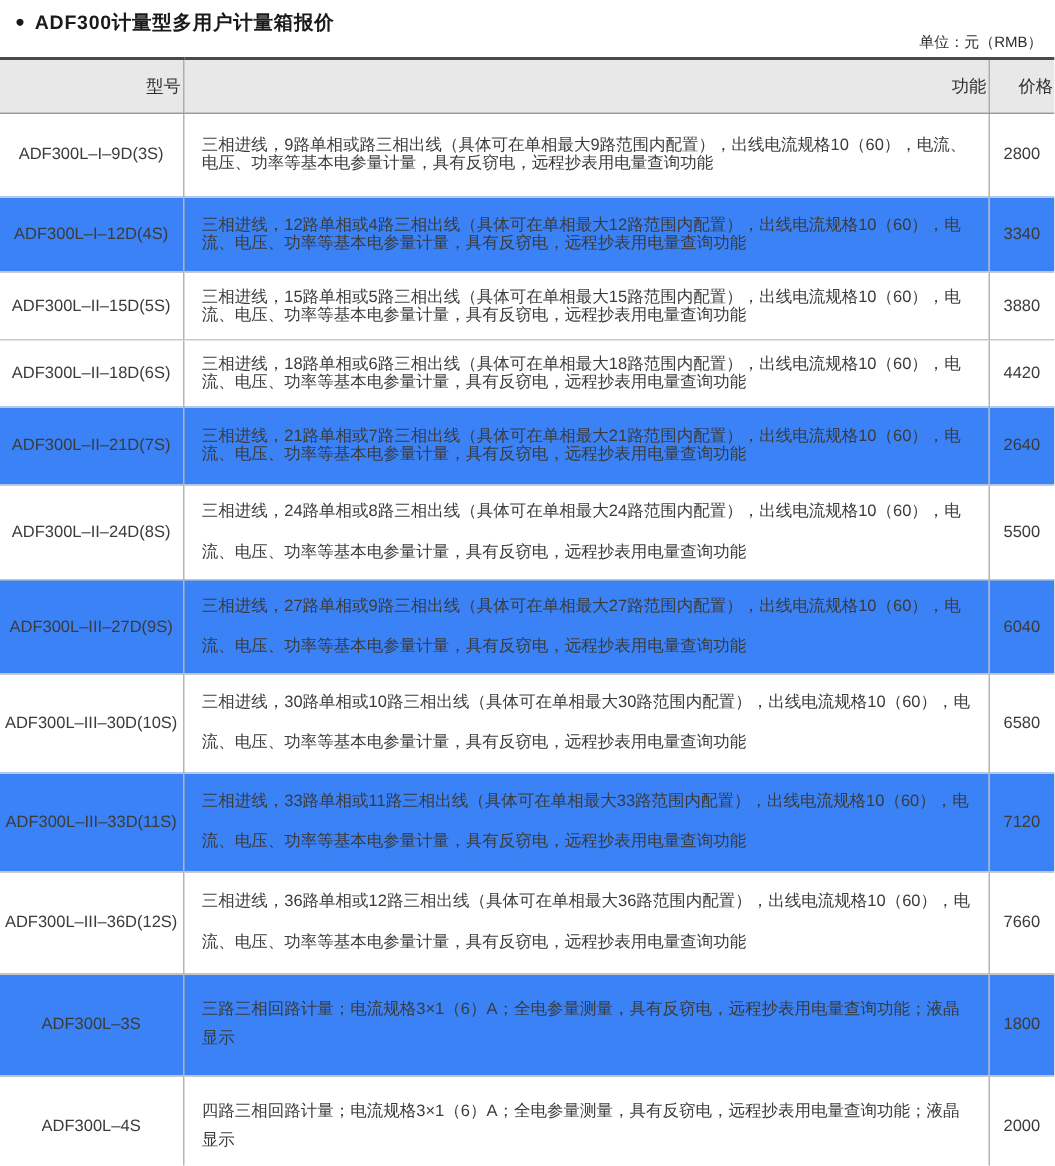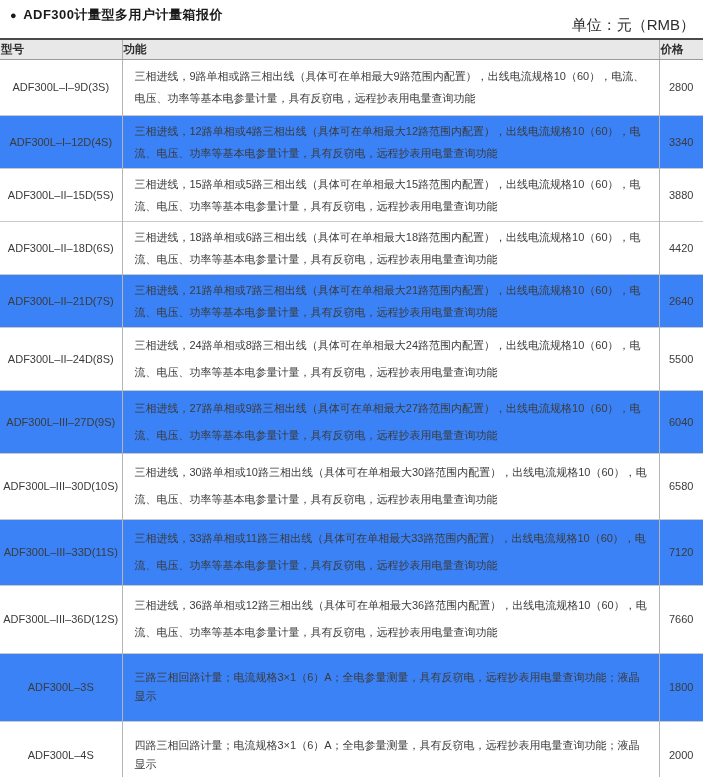--- a/index.html
+++ b/index.html
@@ -33,21 +33,21 @@
     gap: 6px;
   }
   .bullet {
     font-size: 11px;
     line-height: 1;
   }
   .unit-label {
     position: absolute;
     right: 8px;
     bottom: 3px;
-    font-size: 15px;
+    font-size: 10px;
     color: #2e2e2e;
   }
   table.price-table {
     width: 703px;
     border-collapse: collapse;
     table-layout: fixed;
     font-size: 11px;
     color: #3b3b3b;
   }
   table.price-table th,
@@ -55,25 +55,25 @@
     box-sizing: border-box;
   }
   col.c-model  { width: 122px; }
   col.c-func   { width: 537px; }
   col.c-price  { width: 44px; }
 
   thead th {
     background: #e8e8e8;
     border-top: 2px solid #4a4a4a;
     border-bottom: 1px solid #9a9a9a;
-    font-weight: bold;
+    font-weight: normal;
     font-size: 11.5px;
     color: #2e2e2e;
-    height: 20px;
-    text-align: left;
+    height: 36px;
+    text-align: right;
     vertical-align: middle;
   }
   thead th:nth-child(1),
   thead th:nth-child(2) {
     border-right: 1px solid #aeaeae;
   }
   tbody td {
     border-top: 1px solid #c9c9c9;
     vertical-align: middle;
   }
@@ -88,21 +88,21 @@
     background: #3b82f6;
   }
   td.cell-model {
     text-align: center;
     font-size: 11px;
     color: #3b3b3b;
     padding: 16px 2px;
   }
   td.cell-func {
     padding: 4px 10px 4px 12px;
-    line-height: 22px;
+    line-height: 12px;
     text-align: left;
   }
   td.cell-price {
     text-align: center;
     font-size: 11px;
   }
   
   tbody tr:nth-child(1)  { height: 56px; }
   tbody tr:nth-child(2)  { height: 50px; }
   tbody tr:nth-child(3)  { height: 45px; }

